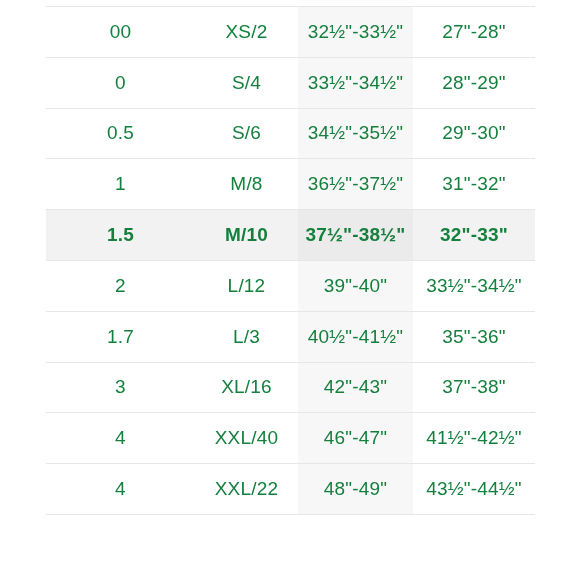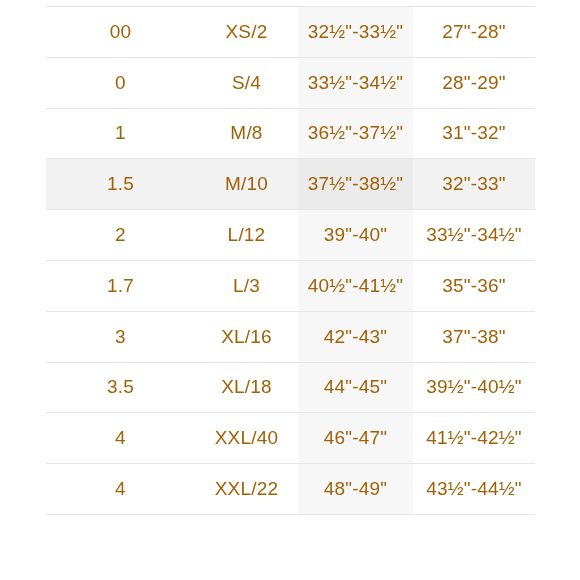--- a/index.html
+++ b/index.html
@@ -32,21 +32,21 @@
     table-layout: fixed;
   }
 
   #size-chart-table td {
     height: 49.8px;
     padding: 0;
     text-align: center;
     vertical-align: middle;
     border-top: 1px solid #e6e6e6;
     font-size: 19px;
-    color: #a16207;
+    color: #15803d;
     letter-spacing: 0.2px;
     white-space: nowrap;
   }
 
   
   #size-chart-table tr:last-child td {
     border-bottom: 1px solid #e6e6e6;
   }
 
   
@@ -56,20 +56,21 @@
   .col-waist { width: 122px; }
 
   
   td.col-bust {
     background: #f7f7f7;
   }
 
   
   tr.row-highlight td {
     background: #f2f2f2;
+    font-weight: bold;
   }
   tr.row-highlight td.col-bust {
     background: #ebebeb;
   }
 </style>
 </head>
 <body>
 
 <div id="size-chart-panel">
 
@@ -83,20 +84,26 @@
         <td class="col-waist">27"-28"</td>
       </tr>
 
       <tr>
         <td class="col-us">0</td>
         <td class="col-alpha">S/4</td>
         <td class="col-bust">33½"-34½"</td>
         <td class="col-waist">28"-29"</td>
       </tr>
 
+      <tr>
+        <td class="col-us">0.5</td>
+        <td class="col-alpha">S/6</td>
+        <td class="col-bust">34½"-35½"</td>
+        <td class="col-waist">29"-30"</td>
+      </tr>
 
       <tr>
         <td class="col-us">1</td>
         <td class="col-alpha">M/8</td>
         <td class="col-bust">36½"-37½"</td>
         <td class="col-waist">31"-32"</td>
       </tr>
 
       <tr class="row-highlight">
         <td class="col-us">1.5</td>
@@ -119,26 +126,20 @@
         <td class="col-waist">35"-36"</td>
       </tr>
 
       <tr>
         <td class="col-us">3</td>
         <td class="col-alpha">XL/16</td>
         <td class="col-bust">42"-43"</td>
         <td class="col-waist">37"-38"</td>
       </tr>
 
-      <tr>
-        <td class="col-us">3.5</td>
-        <td class="col-alpha">XL/18</td>
-        <td class="col-bust">44"-45"</td>
-        <td class="col-waist">39½"-40½"</td>
-      </tr>
 
       <tr>
         <td class="col-us">4</td>
         <td class="col-alpha">XXL/40</td>
         <td class="col-bust">46"-47"</td>
         <td class="col-waist">41½"-42½"</td>
       </tr>
 
       <tr>
         <td class="col-us">4</td>

